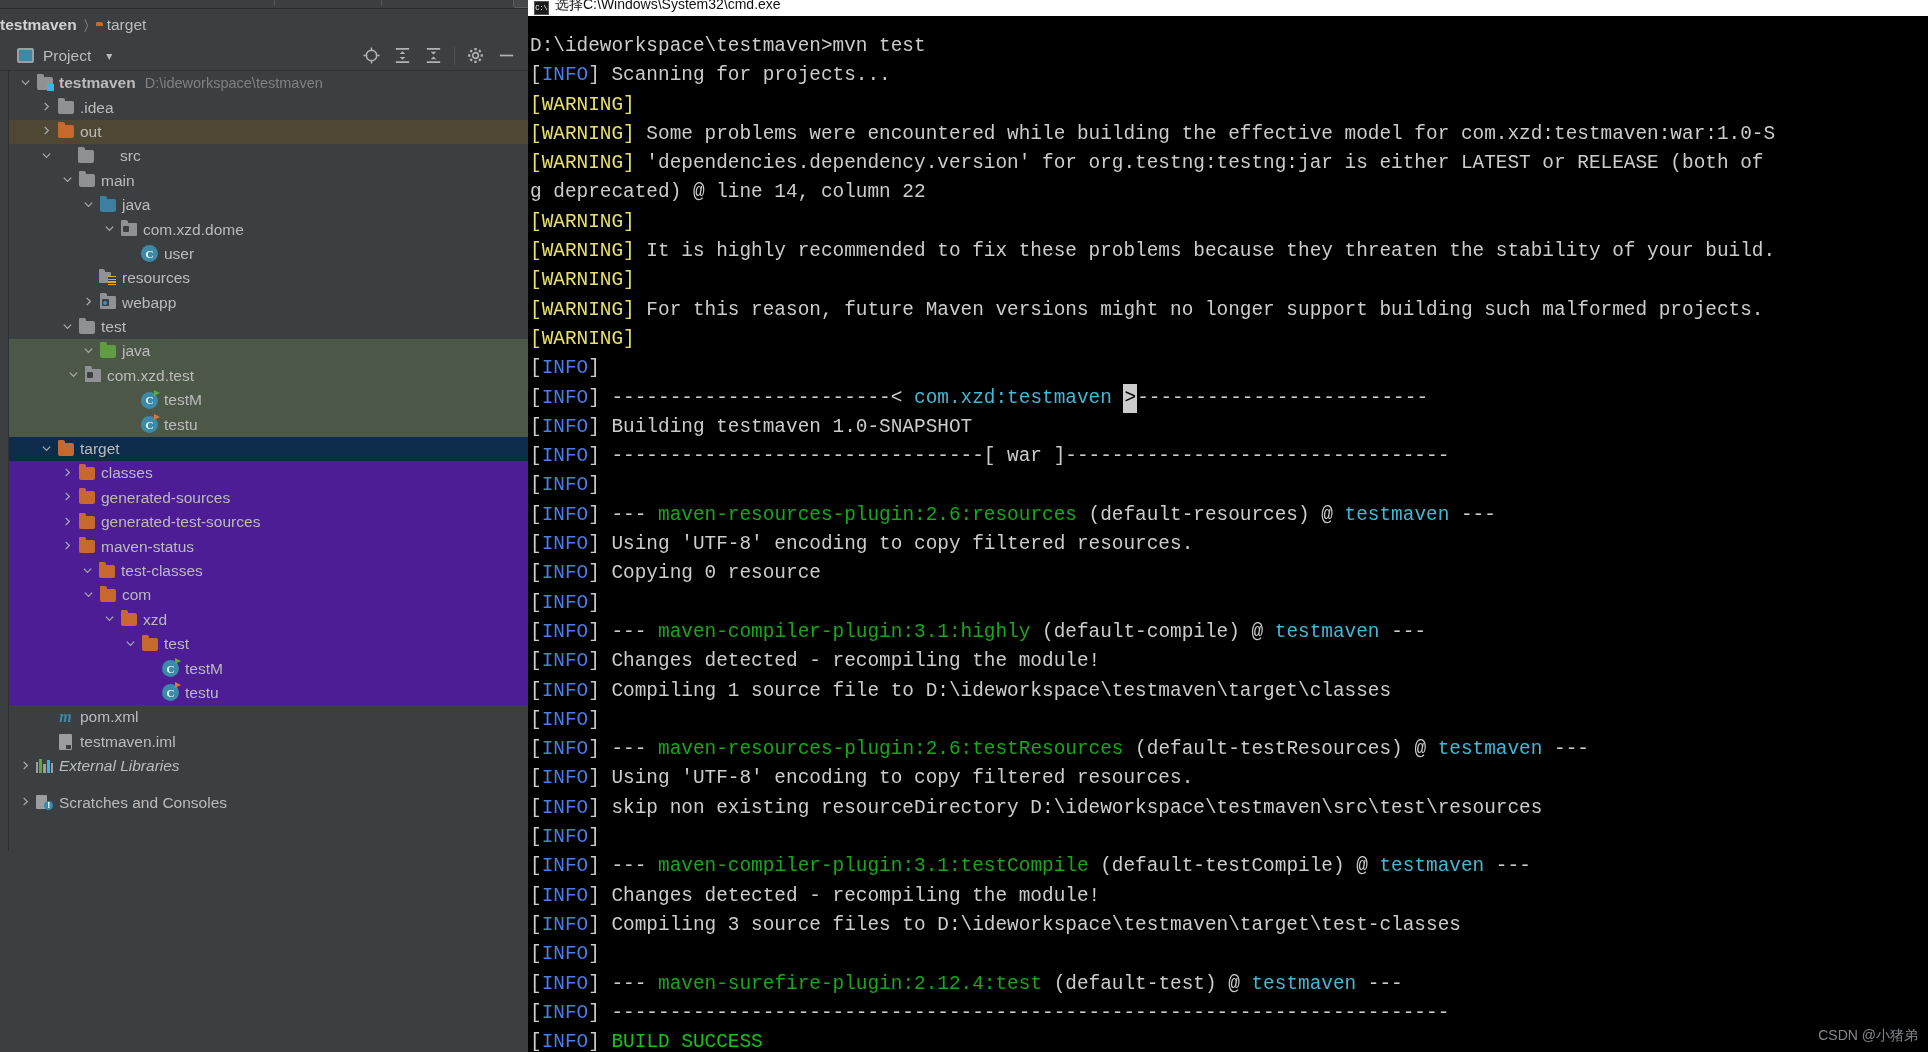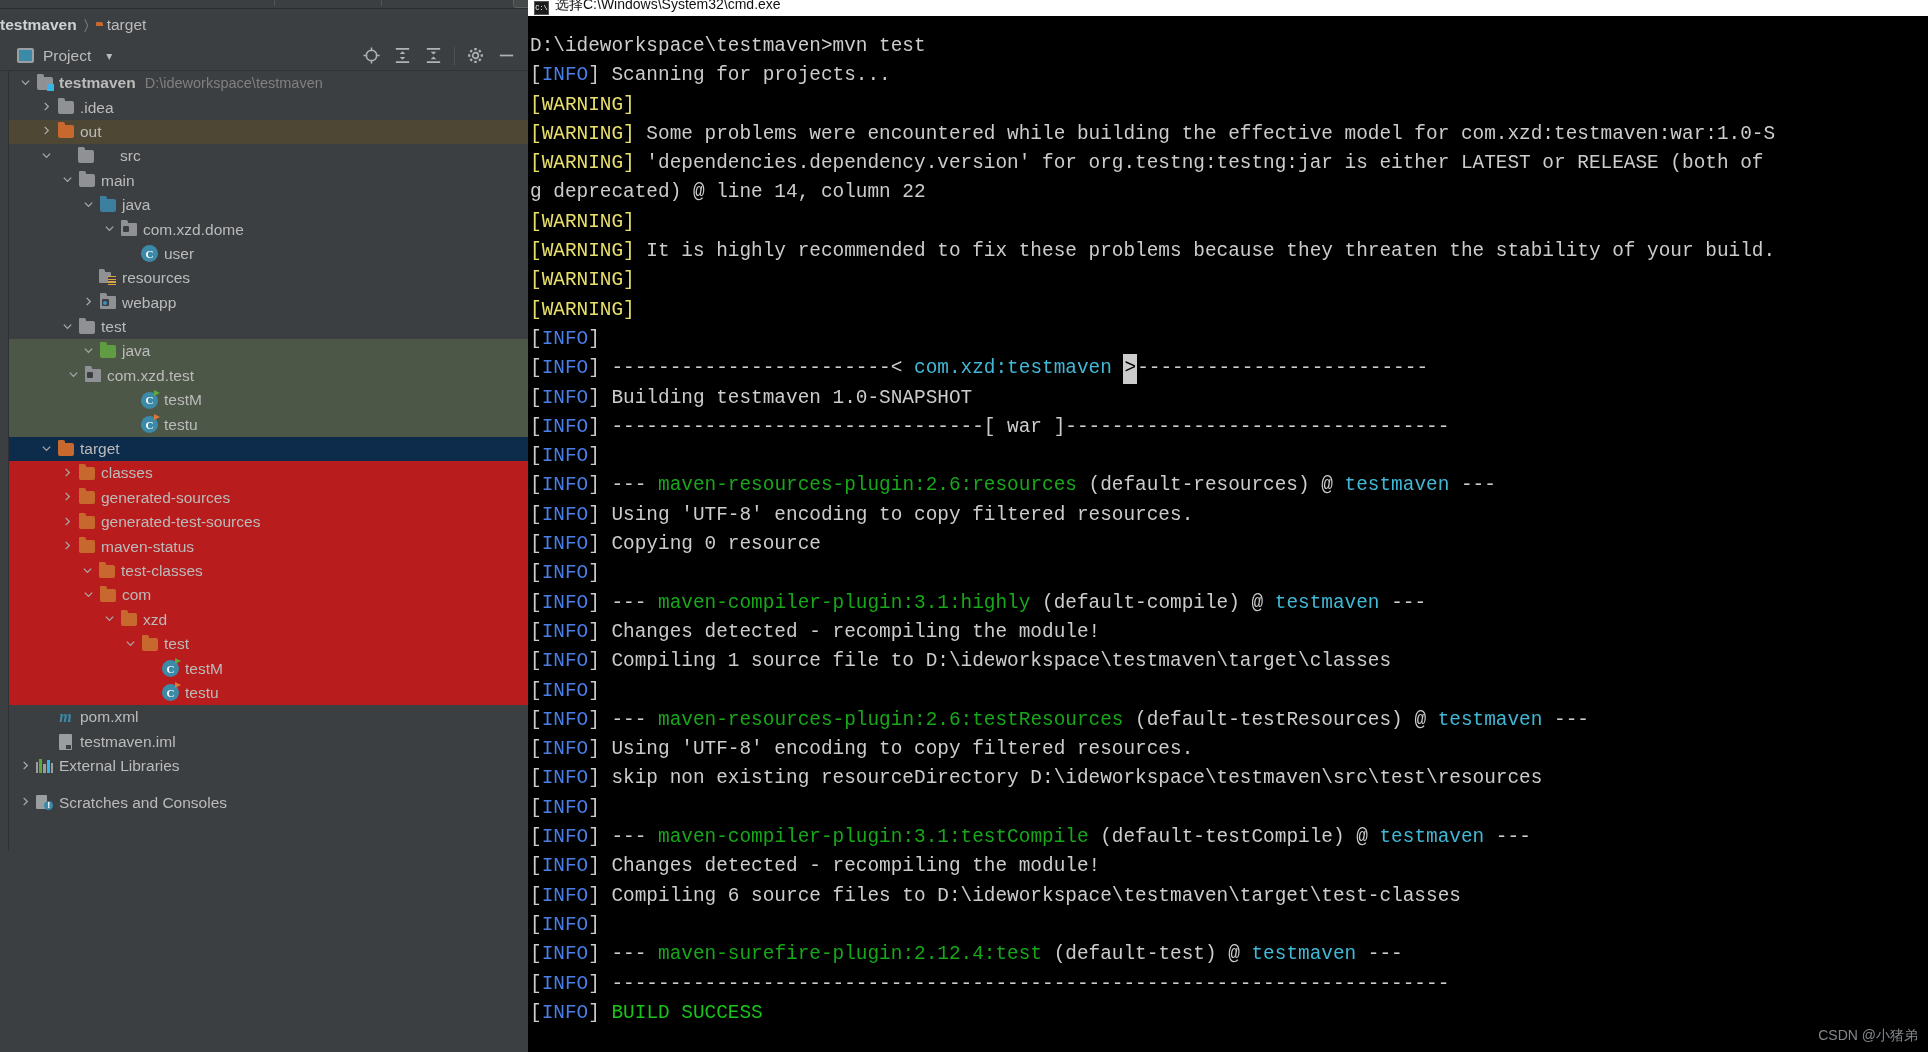--- a/index.html
+++ b/index.html
@@ -76,21 +76,21 @@
     flex: 0 0 17px; line-height: 1;
   }
   .trow .ico { width: 21px; flex: 0 0 21px; display: flex; align-items: center; justify-content: center; }
   .trow .lbl { padding-left: 4px; }
   .trow .sublbl { color: #808080; padding-left: 9px; font-size: 14.5px; }
   .trow.bold .lbl { font-weight: 700; }
 
   .hl-out      { background: #4e4733; }
   .hl-testsrc  { background: #4d5748; }
   .hl-target   { background: #0d2c4b; }
-  .hl-targetch { background: #b91c1c; }
+  .hl-targetch { background: #4c1d95; }
 
   
   .folder {
     position: relative; width: 16px; height: 13px; border-radius: 1px 2px 2px 2px;
   }
   .folder::before {
     content: ''; position: absolute; left: 0; top: -3px;
     width: 7px; height: 4px; border-radius: 1px 2px 0 0;
     background: inherit;
   }
@@ -507,21 +507,21 @@
         </span>
         <span class="lbl">pom.xml</span>
       </div>
       <div class="trow " style="padding-left: 29px;">
         <span class="arrow"></span>
         <span class="ico">
           <span class="iml"></span>
         </span>
         <span class="lbl">testmaven.iml</span>
       </div>
-      <div class="trow " style="padding-left: 8px;">
+      <div class="trow " style="padding-left: 8px; font-style: italic;">
         <span class="arrow"><svg width="11" height="11" viewBox="0 0 12 12">
             <path d="M4 2l4 4-4 4" fill="none" stroke="#a9a9a9" stroke-width="1.4"></path>
           </svg></span>
         <span class="ico">
           <span class="libs">
             <i style="height:11px;background:#9b9ea0"></i>
             <i style="height:14px;background:#5fa83a"></i>
             <i style="height:9px;background:#9b9ea0"></i>
             <i style="height:13px;background:#35b5e8"></i>
             <i style="height:10px;background:#9b9ea0"></i>
@@ -552,41 +552,42 @@
   <div class="cmd-body" id="cmd-body">
       <div class="cline"><span class="c-plain">D:\ideworkspace\testmaven&gt;mvn test</span></div>
       <div class="cline"><span class="c-plain">[</span><span class="c-info">INFO</span><span class="c-plain">] Scanning for projects...</span></div>
       <div class="cline"><span class="c-warn">[WARNING]</span></div>
       <div class="cline"><span class="c-warn">[WARNING]</span><span class="c-plain"> Some problems were encountered while building the effective model for com.xzd:testmaven:war:1.0-S</span></div>
       <div class="cline"><span class="c-warn">[WARNING]</span><span class="c-plain"> 'dependencies.dependency.version' for org.testng:testng:jar is either LATEST or RELEASE (both of</span></div>
       <div class="cline"><span class="c-plain">g deprecated) @ line 14, column 22</span></div>
       <div class="cline"><span class="c-warn">[WARNING]</span></div>
       <div class="cline"><span class="c-warn">[WARNING]</span><span class="c-plain"> It is highly recommended to fix these problems because they threaten the stability of your build.</span></div>
       <div class="cline"><span class="c-warn">[WARNING]</span></div>
+      <div class="cline"><span class="c-warn">[WARNING]</span><span class="c-plain"> For this reason, future Maven versions might no longer support building such malformed projects.</span></div>
       <div class="cline"><span class="c-warn">[WARNING]</span></div>
       <div class="cline"><span class="c-plain">[</span><span class="c-info">INFO</span><span class="c-plain">]</span></div>
       <div class="cline"><span class="c-plain">[</span><span class="c-info">INFO</span><span class="c-plain">] ------------------------&lt; </span><span class="c-cyan">com.xzd:testmaven</span><span class="c-plain"> </span><span class="cursor-blk">&gt;</span><span class="c-plain">-------------------------</span></div>
       <div class="cline"><span class="c-plain">[</span><span class="c-info">INFO</span><span class="c-plain">] Building testmaven 1.0-SNAPSHOT</span></div>
       <div class="cline"><span class="c-plain">[</span><span class="c-info">INFO</span><span class="c-plain">] --------------------------------[ war ]---------------------------------</span></div>
       <div class="cline"><span class="c-plain">[</span><span class="c-info">INFO</span><span class="c-plain">]</span></div>
       <div class="cline"><span class="c-plain">[</span><span class="c-info">INFO</span><span class="c-plain">] --- </span><span class="c-green">maven-resources-plugin:2.6:resources</span><span class="c-plain"> (default-resources) @ </span><span class="c-cyan">testmaven</span><span class="c-plain"> ---</span></div>
       <div class="cline"><span class="c-plain">[</span><span class="c-info">INFO</span><span class="c-plain">] Using 'UTF-8' encoding to copy filtered resources.</span></div>
       <div class="cline"><span class="c-plain">[</span><span class="c-info">INFO</span><span class="c-plain">] Copying 0 resource</span></div>
       <div class="cline"><span class="c-plain">[</span><span class="c-info">INFO</span><span class="c-plain">]</span></div>
       <div class="cline"><span class="c-plain">[</span><span class="c-info">INFO</span><span class="c-plain">] --- </span><span class="c-green">maven-compiler-plugin:3.1:highly</span><span class="c-plain"> (default-compile) @ </span><span class="c-cyan">testmaven</span><span class="c-plain"> ---</span></div>
       <div class="cline"><span class="c-plain">[</span><span class="c-info">INFO</span><span class="c-plain">] Changes detected - recompiling the module!</span></div>
       <div class="cline"><span class="c-plain">[</span><span class="c-info">INFO</span><span class="c-plain">] Compiling 1 source file to D:\ideworkspace\testmaven\target\classes</span></div>
       <div class="cline"><span class="c-plain">[</span><span class="c-info">INFO</span><span class="c-plain">]</span></div>
       <div class="cline"><span class="c-plain">[</span><span class="c-info">INFO</span><span class="c-plain">] --- </span><span class="c-green">maven-resources-plugin:2.6:testResources</span><span class="c-plain"> (default-testResources) @ </span><span class="c-cyan">testmaven</span><span class="c-plain"> ---</span></div>
       <div class="cline"><span class="c-plain">[</span><span class="c-info">INFO</span><span class="c-plain">] Using 'UTF-8' encoding to copy filtered resources.</span></div>
       <div class="cline"><span class="c-plain">[</span><span class="c-info">INFO</span><span class="c-plain">] skip non existing resourceDirectory D:\ideworkspace\testmaven\src\test\resources</span></div>
       <div class="cline"><span class="c-plain">[</span><span class="c-info">INFO</span><span class="c-plain">]</span></div>
       <div class="cline"><span class="c-plain">[</span><span class="c-info">INFO</span><span class="c-plain">] --- </span><span class="c-green">maven-compiler-plugin:3.1:testCompile</span><span class="c-plain"> (default-testCompile) @ </span><span class="c-cyan">testmaven</span><span class="c-plain"> ---</span></div>
       <div class="cline"><span class="c-plain">[</span><span class="c-info">INFO</span><span class="c-plain">] Changes detected - recompiling the module!</span></div>
-      <div class="cline"><span class="c-plain">[</span><span class="c-info">INFO</span><span class="c-plain">] Compiling 6 source files to D:\ideworkspace\testmaven\target\test-classes</span></div>
+      <div class="cline"><span class="c-plain">[</span><span class="c-info">INFO</span><span class="c-plain">] Compiling 3 source files to D:\ideworkspace\testmaven\target\test-classes</span></div>
       <div class="cline"><span class="c-plain">[</span><span class="c-info">INFO</span><span class="c-plain">]</span></div>
       <div class="cline"><span class="c-plain">[</span><span class="c-info">INFO</span><span class="c-plain">] --- </span><span class="c-green">maven-surefire-plugin:2.12.4:test</span><span class="c-plain"> (default-test) @ </span><span class="c-cyan">testmaven</span><span class="c-plain"> ---</span></div>
       <div class="cline"><span class="c-plain">[</span><span class="c-info">INFO</span><span class="c-plain">] ------------------------------------------------------------------------</span></div>
       <div class="cline"><span class="c-plain">[</span><span class="c-info">INFO</span><span class="c-plain">] </span><span class="c-bgreen">BUILD SUCCESS</span></div>
     </div>
 </div>
 
 <div class="watermark">CSDN @小猪弟</div>
 
 </body></html>

